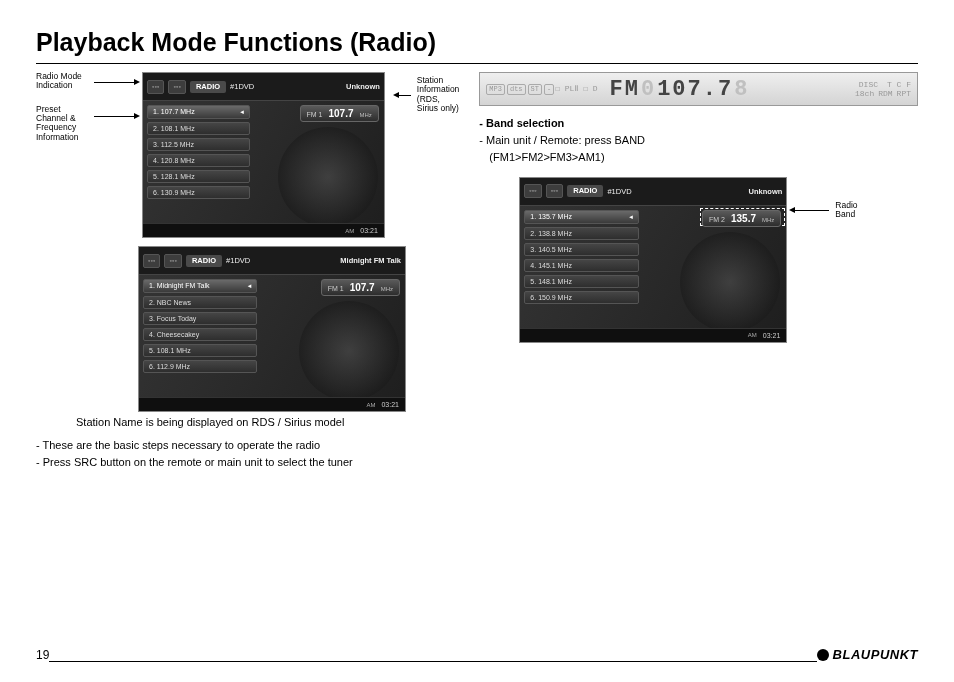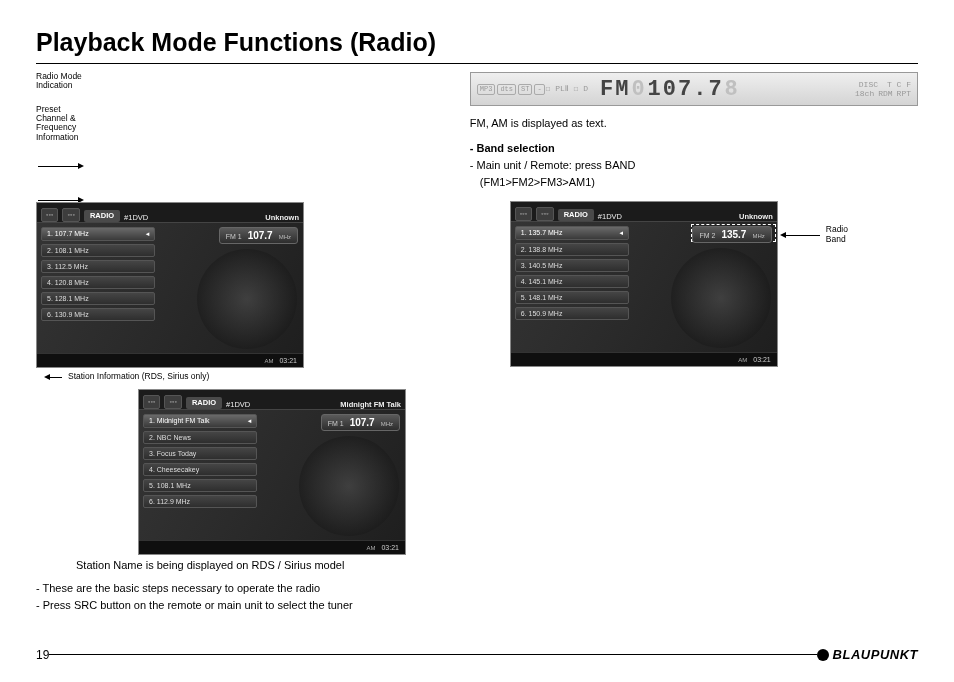--- a/index.html
+++ b/index.html
@@ -82,21 +82,21 @@
   .shot {
     background: linear-gradient(120deg,#353535 0%,#2a2a2a 50%,#1e1e1e 100%);
     border: 1px solid #888;
     width: 268px;
     height: 166px;
     position: relative;
     color: #ddd;
     overflow: hidden;
   }
   .shot-row1 {
-    display:flex; align-items:flex-end; height:20px; padding:0 4px;
+    display:flex; align-items:center; height:28px; padding:0 4px;
     background:#1b1b1b; border-bottom:1px solid #444;
     font-size:7px; gap:4px;
   }
   .shot-btn {
     background:#3d3d3d; border:1px solid #555; border-radius:2px;
     padding:0 4px; font-size:7px; line-height:12px; color:#ccc;
   }
   .shot-tab {
     background:#4a4a4a; color:#fff; font-weight:bold;
     padding:0 6px; font-size:7.5px; line-height:12px; border-radius:2px;
@@ -156,37 +156,37 @@
     display:flex; gap:1px;
   }
   .lcd .ghost { color:#c0c0c0; }
   .lcd .small { font-size:8px; color:#999; }
 
   .body-text { font-size: 11px; line-height:1.35; }
   .body-text p { margin: 2px 0; }
   .body-text .bold { font-weight: bold; }
   .caption { font-size:11px; margin:4px 0 10px 40px; }
 
-  .left-shot-group { display:flex; align-items:flex-start;flex-direction:column; }
+  .left-shot-group { display:flex; align-items:flex-start; }
   .left-labels-col { width:56px; flex:0 0 56px; }
   .label-block { font-size:8.5px; line-height:1.1; margin-bottom:14px; }
   .arrow-col { flex:0 0 46px; display:flex; flex-direction:column; }
   .arrow-col .arrow-right { width:46px; }
   .right-label-col { flex:1; padding-left:6px; }
 
   .right-shot-group { display:flex; align-items:flex-start; margin-top:12px; }
   .right-shot-group .shot { width:268px; height:166px; }
   .right-callout-col { flex:0 0 50px; display:flex; flex-direction:column; }
   .right-callout-col .arrow-left { width: 40px; }
   .dashbox {
     position:absolute; border:1px dashed #fff; pointer-events:none;
   }
 
   .footer {
-    display:flex; align-items:center; gap:0;
+    display:flex; align-items:flex-end; gap:0;
     margin-top:auto;
     font-size:12px;
   }
   .footer hr { flex:1; border:none; border-top:1px solid #000; }
   .brand { display:flex; align-items:center; gap:4px; font-weight:bold; font-size:13px; font-style:italic; letter-spacing:0.5px; }
   .brand-dot { width:12px; height:12px; border-radius:50%; background:#000; display:inline-block; }
 </style>
 </head>
 <body>
 
@@ -318,21 +318,20 @@
           </div>
           <div style="display:flex;gap:4px">
             <span class="small">18ch</span>
             <span class="small">RDM</span>
             <span class="small">RPT</span>
           </div>
         </div>
       </div>
 
       <div class="body-text" style="margin-top:10px">
-        <p>FM, AM is displayed as text.</p>
         <p style="margin-top:10px"><span class="bold">- Band selection</span></p>
         <p>- Main unit / Remote: press BAND</p>
         <p style="padding-left:10px">  (FM1&gt;FM2&gt;FM3&gt;AM1)</p>
       </div>
 
       <div class="right-shot-group">
         <div style="flex:0 0 40px"></div>
         <div class="shot">
           <div class="shot-row1">
             <span class="shot-btn">◦◦◦</span>

